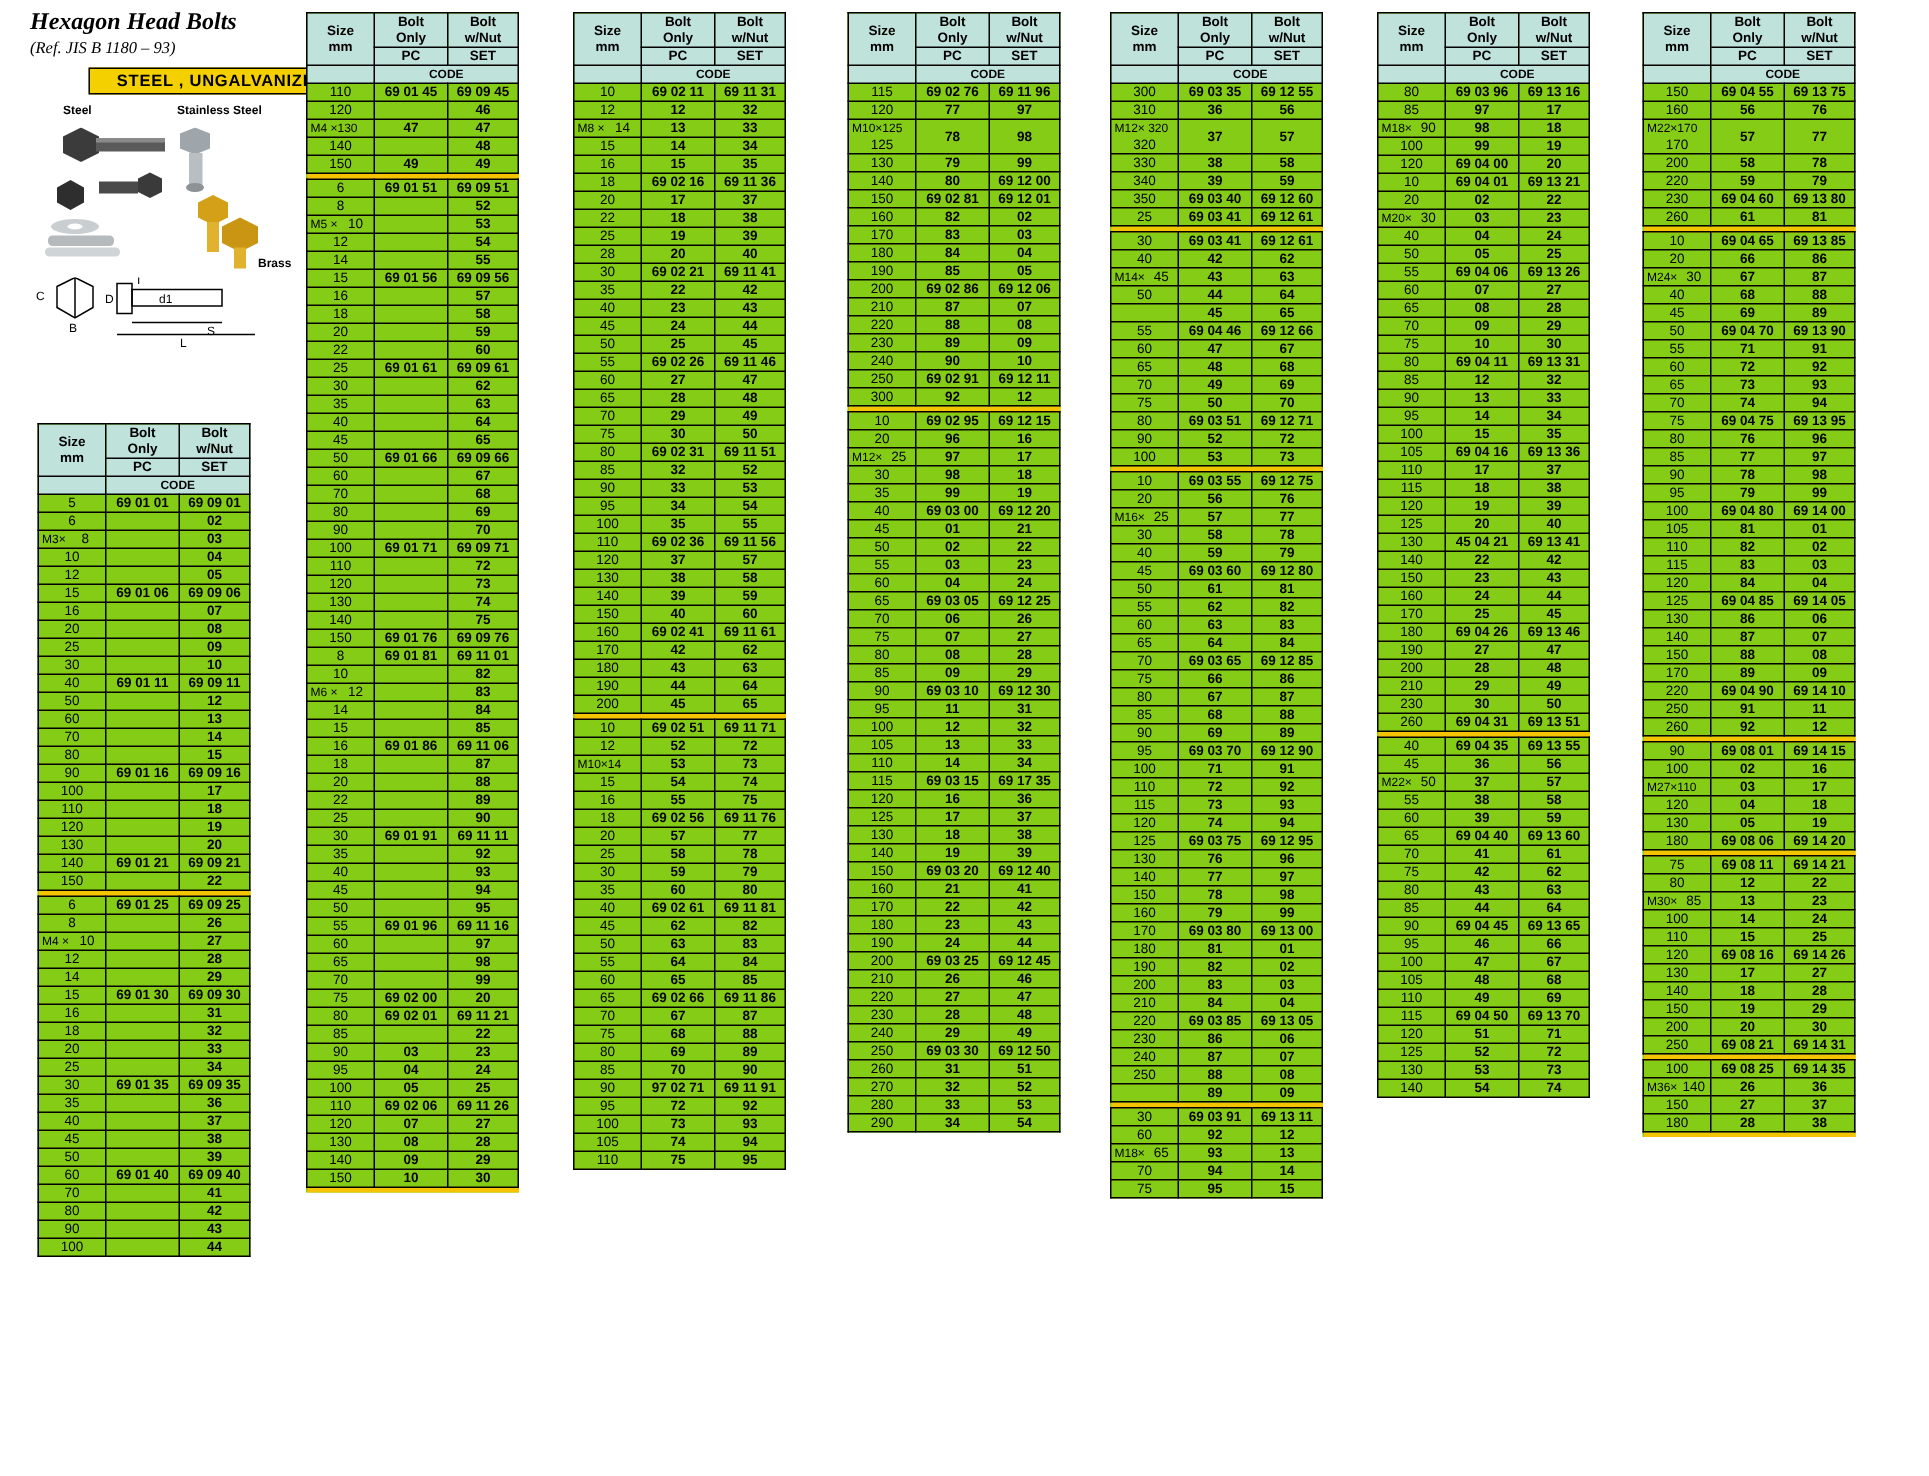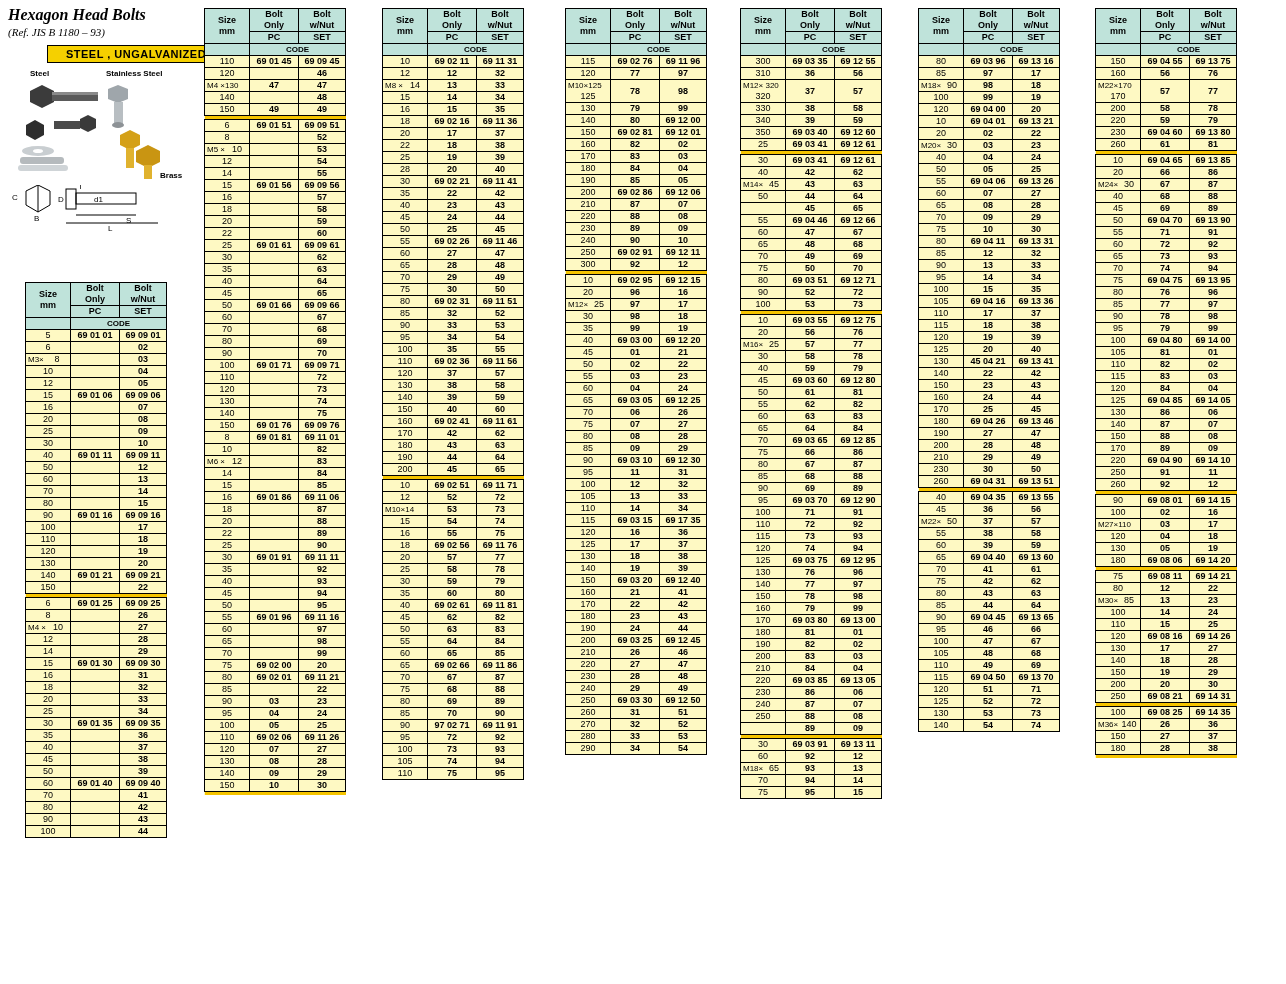--- a/index.html
+++ b/index.html
@@ -8,42 +8,42 @@
     background:#ffffff;
     font-family:"Liberation Sans", sans-serif;
     font-size:9px;
     color:#000;
     position:relative;
     overflow:hidden;
   }
   .page{position:relative;width:1286px;height:984px;}
 
   
-  .title-block{position:absolute;left:8px;top:6px;width:190px;}
+  .title-block{position:absolute;left:20px;top:6px;width:190px;}
   .title-main{font-family:"Liberation Serif",serif;font-weight:bold;font-style:italic;font-size:16px;}
   .title-sub{font-family:"Liberation Serif",serif;font-style:italic;font-size:11px;margin-top:2px;}
   .steel-bar{
     margin-top:7px;background:#f5d000;border:1px solid #000;
     font-weight:bold;font-size:11px;text-align:center;padding:2px 0;width:176px;
     letter-spacing:.5px;
     margin-left:39px;
   }
   .mat-labels{position:relative;height:14px;margin-top:6px;width:180px;}
   .mat-labels span{position:absolute;font-size:8px;font-weight:bold;}
   .mat-steel{left:22px;}
   .mat-stainless{left:98px;}
   .mat-brass{position:absolute;left:152px;top:86px;font-size:8px;font-weight:bold;}
 
   .bolt-art{position:relative;width:186px;height:96px;margin-top:2px;}
   .bolt-art svg{position:absolute;left:0;top:0;}
 
   .diagram{position:relative;width:186px;height:48px;margin-top:4px;}
 
   
-  .tbl{position:absolute;border-collapse:collapse;background:#fef9c3;}
+  .tbl{position:absolute;border-collapse:collapse;background:#84cc16;}
   .tbl td,.tbl th{
     border:1px solid #000;
     padding:0;
     text-align:center;
     font-size:9px;
     line-height:11px;
     height:11px;
   }
   .hdr{background:#bfe3da;font-weight:bold;font-size:8px;line-height:9px;}
   .code-row td{background:#bfe3da;font-weight:bold;font-size:8px;height:10px;}

